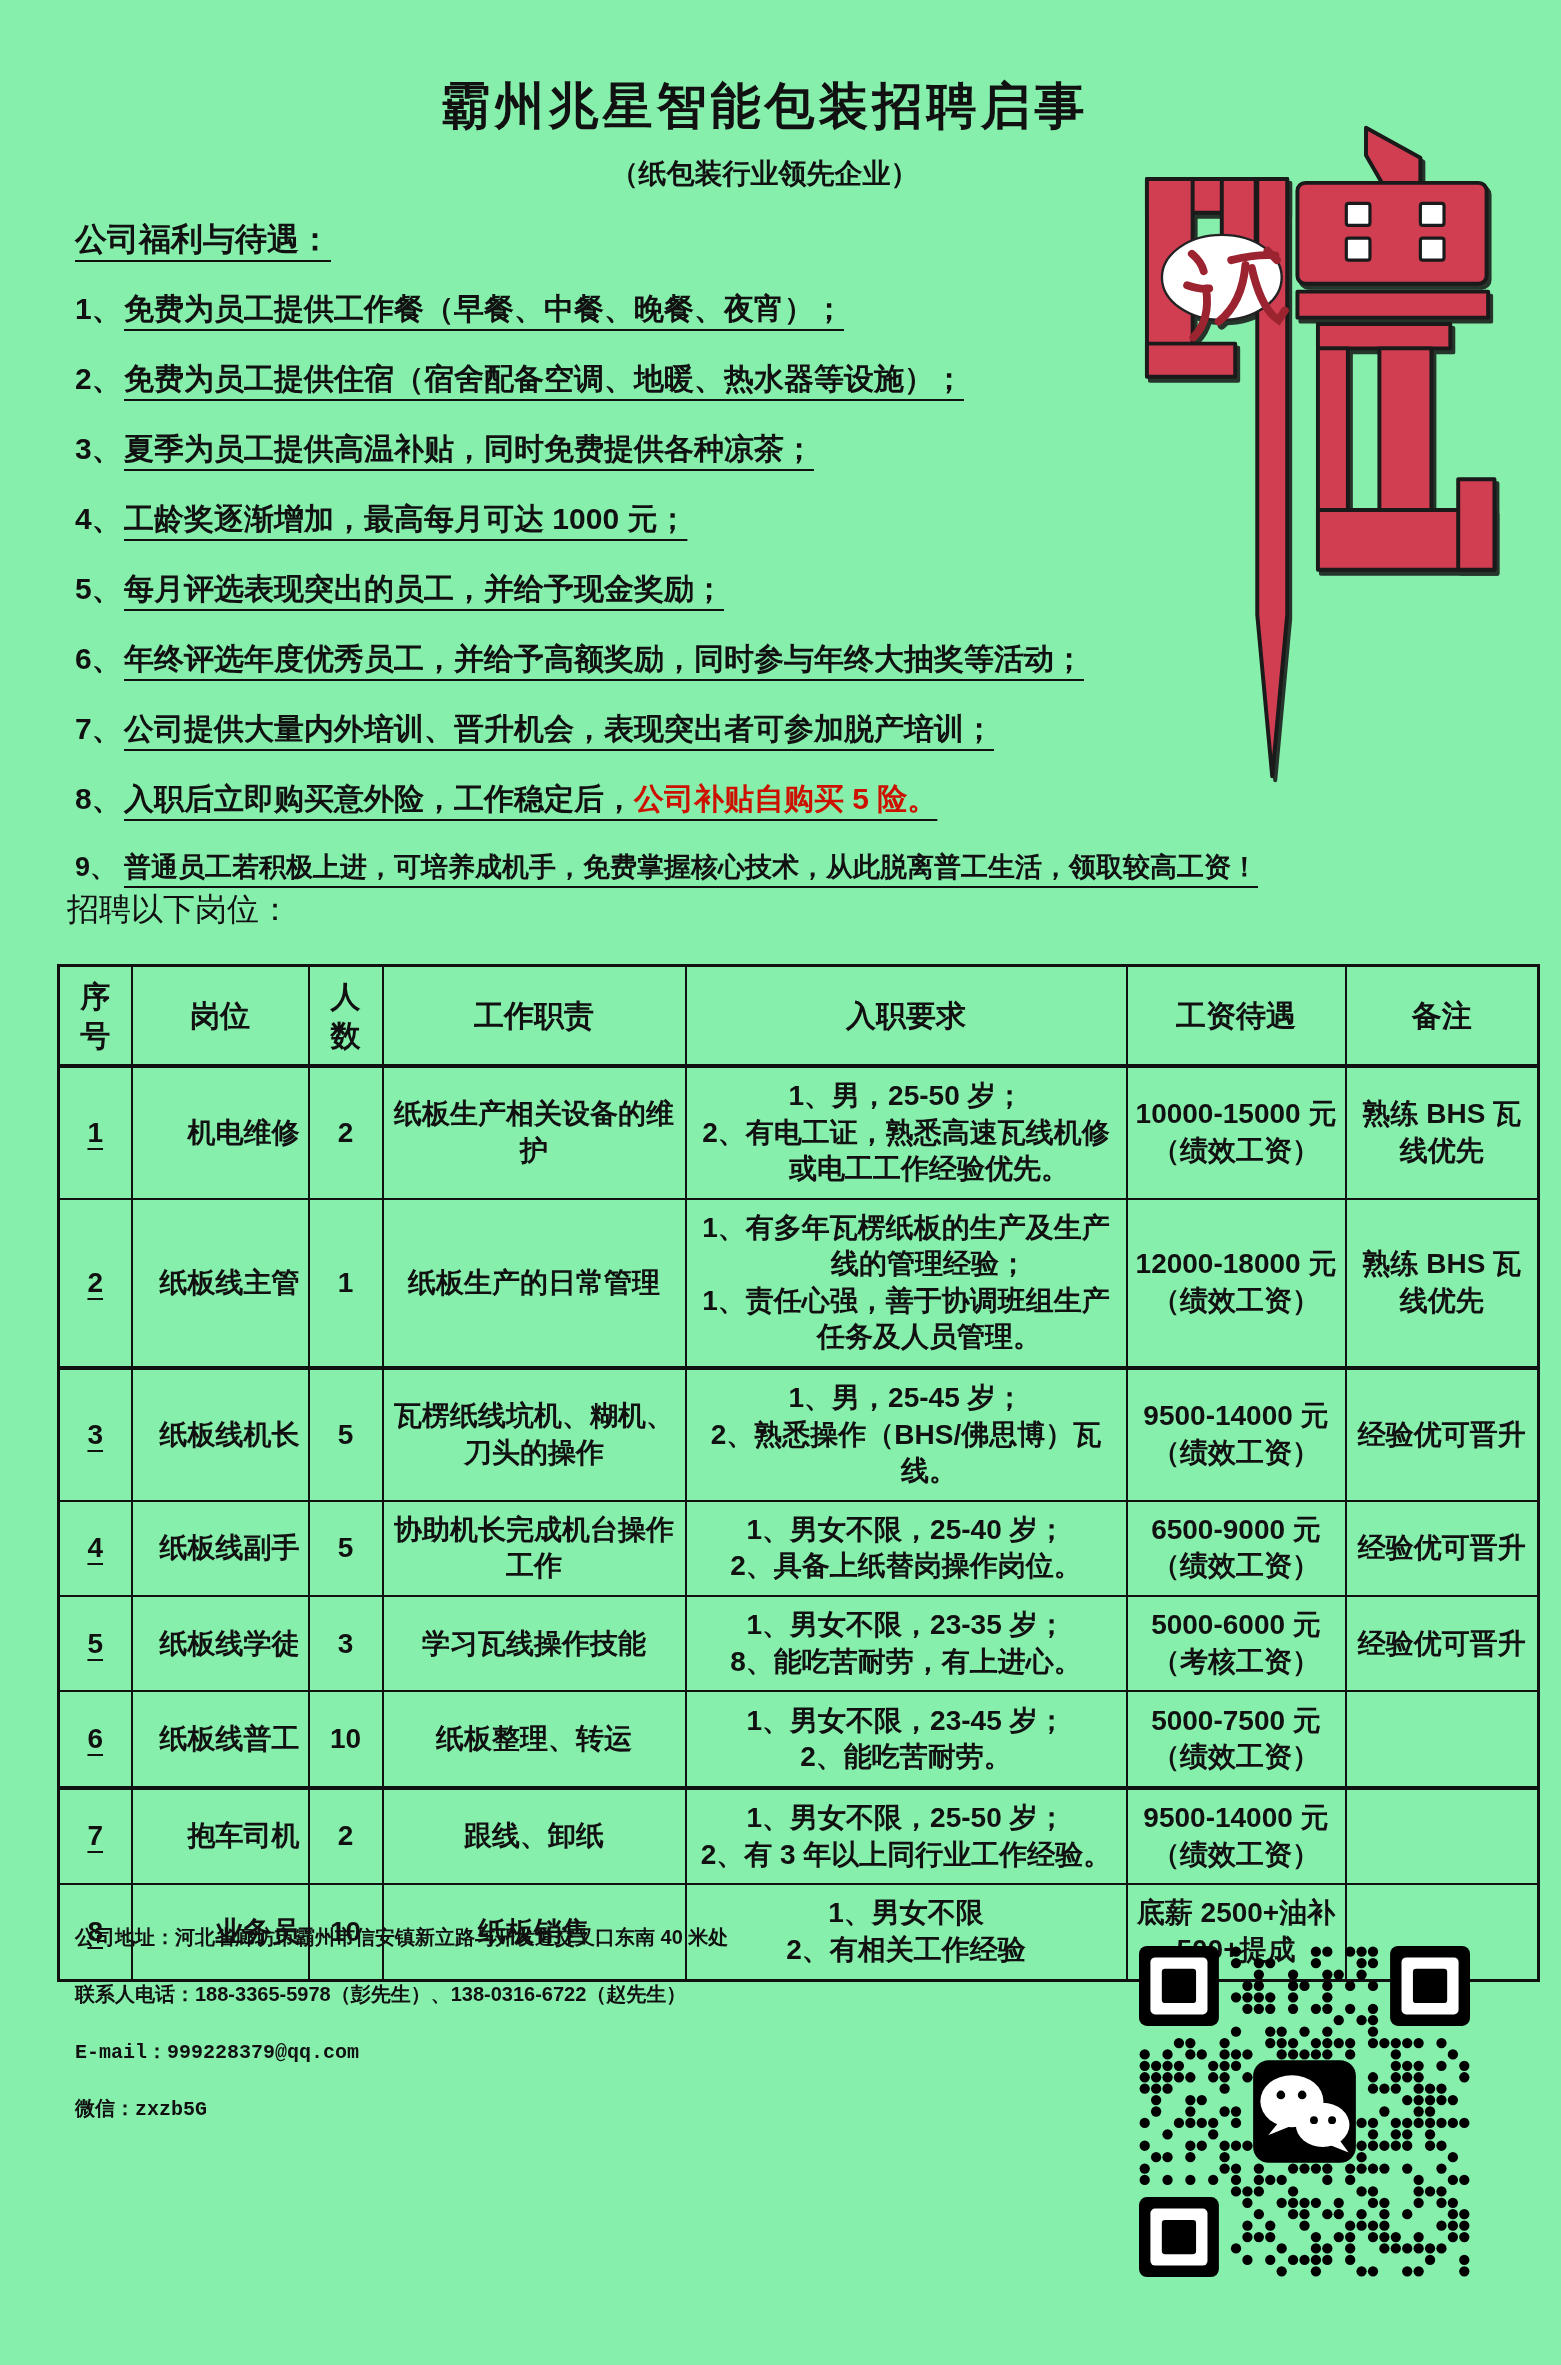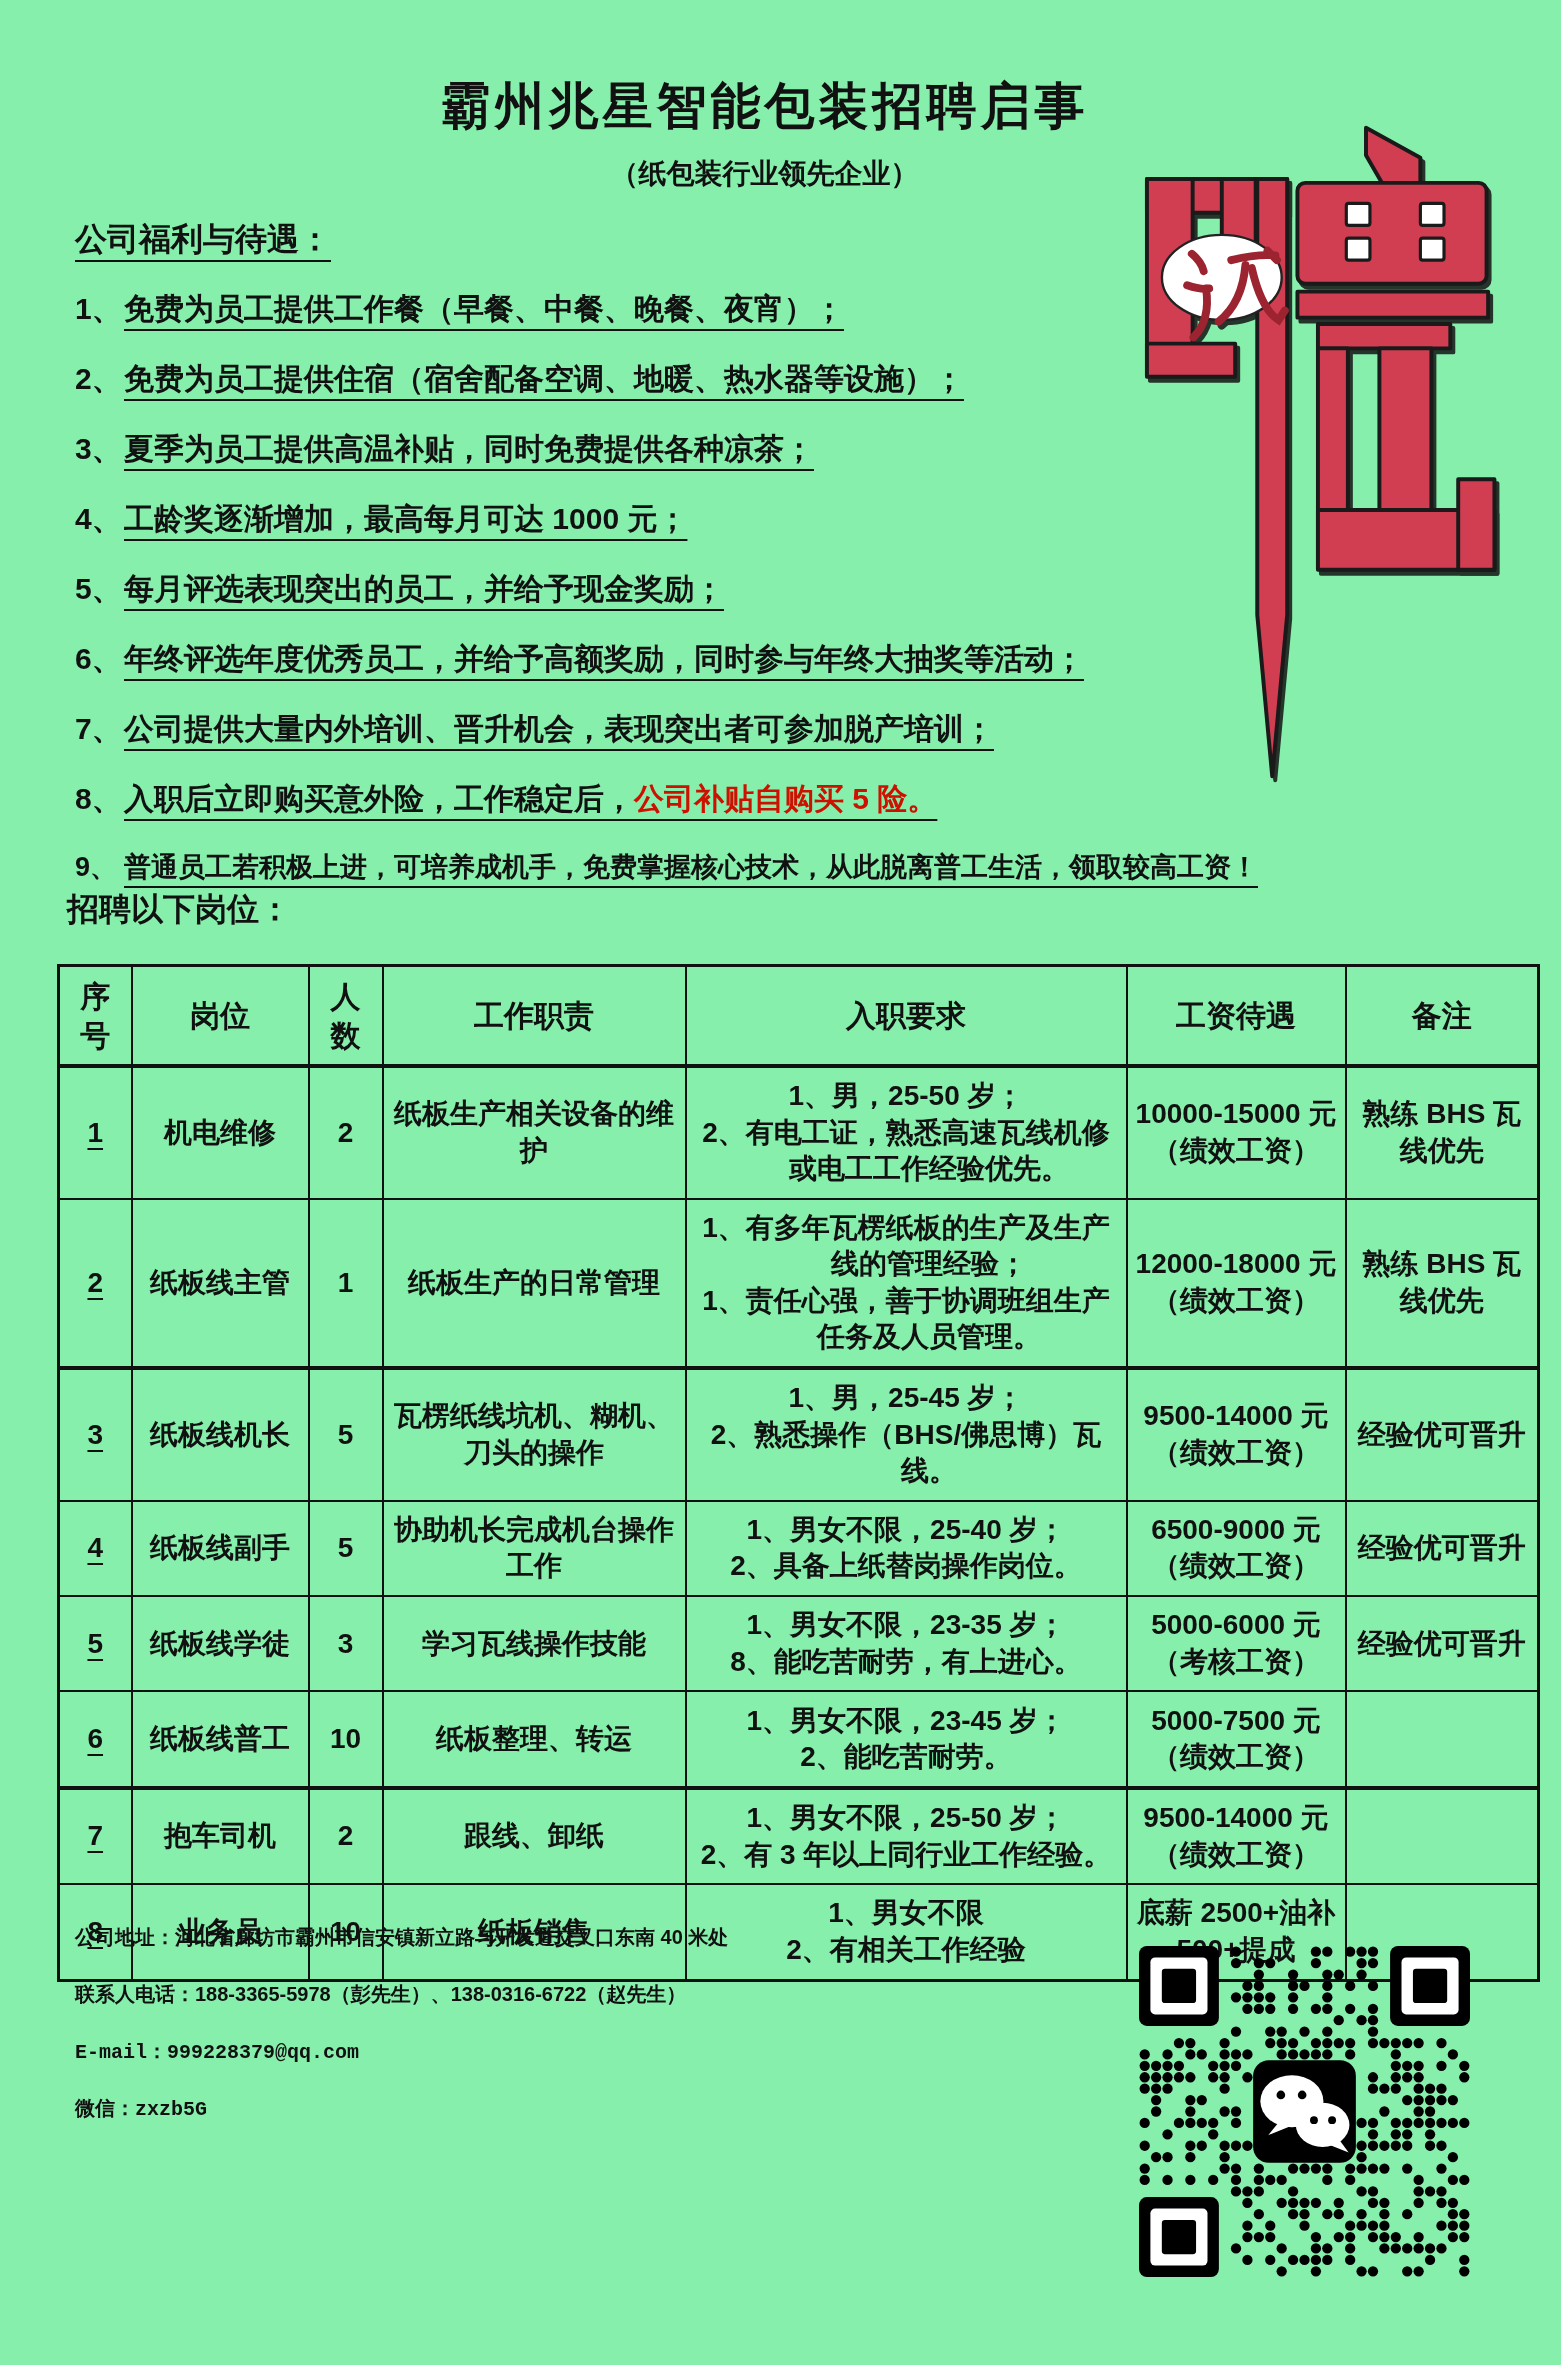--- a/index.html
+++ b/index.html
@@ -32,39 +32,39 @@
   .b-item:last-child { font-size:27px; }
   .b-num { display:inline-block; min-width:49px; }
   .b-text {
     text-decoration:underline; text-decoration-thickness:2.4px; text-underline-offset:9.5px;
     text-decoration-color:#111;
   }
   .hl { color:#cc1100; }
   .hl:empty { display:none; }
   
   .positions-heading {
-    position:absolute; left:67px; top:888px; font-size:32px; font-weight:700;
+    position:absolute; left:67px; top:888px; font-size:32px; font-weight:400;
   }
   table.positions {
     position:absolute; left:57px; top:964px; width:1481px;
     border-collapse:collapse; table-layout:fixed;
     font-size:28px; font-weight:700; line-height:1.3;
   }
   .positions th, .positions td { border:2.4px solid #111; vertical-align:middle; }
   .positions th {
     padding:9.5px 3.2px; font-size:30px; text-align:center; white-space:pre-line;
     border-bottom-width:4px;
   }
   .positions td { padding:10.3px 8px; }
   .positions { border:3.2px solid #111; }
   .positions tbody tr:nth-child(2) td { border-bottom-width:4px; }
   .positions tbody tr:nth-child(6) td { border-bottom-width:4px; }
   .c-no, .c-count { text-align:center; }
   .no-u { text-decoration:underline; text-decoration-thickness:2.4px; text-underline-offset:5.5px; }
-  .c-title { text-align:center; }
+  .c-title { text-align:right; }
   .c-duty { text-align:center; padding-left:11px; }
   .c-req { text-align:center; padding-left:12.6px; }
   .c-req .ln { padding-left:46px; text-indent:-46px; }
   .c-salary { text-align:center; }
   .c-salary .ln { padding:0; text-indent:0; }
   .c-note { text-align:center; }
   
   .footer { position:absolute; left:75px; top:1924px; width:1041px; }
   .f-line { font-size:20px; font-weight:700; margin-bottom:30px; white-space:nowrap; }
   .f-mono { font-family:"Liberation Mono","DejaVu Sans Mono",monospace; font-weight:700; }

